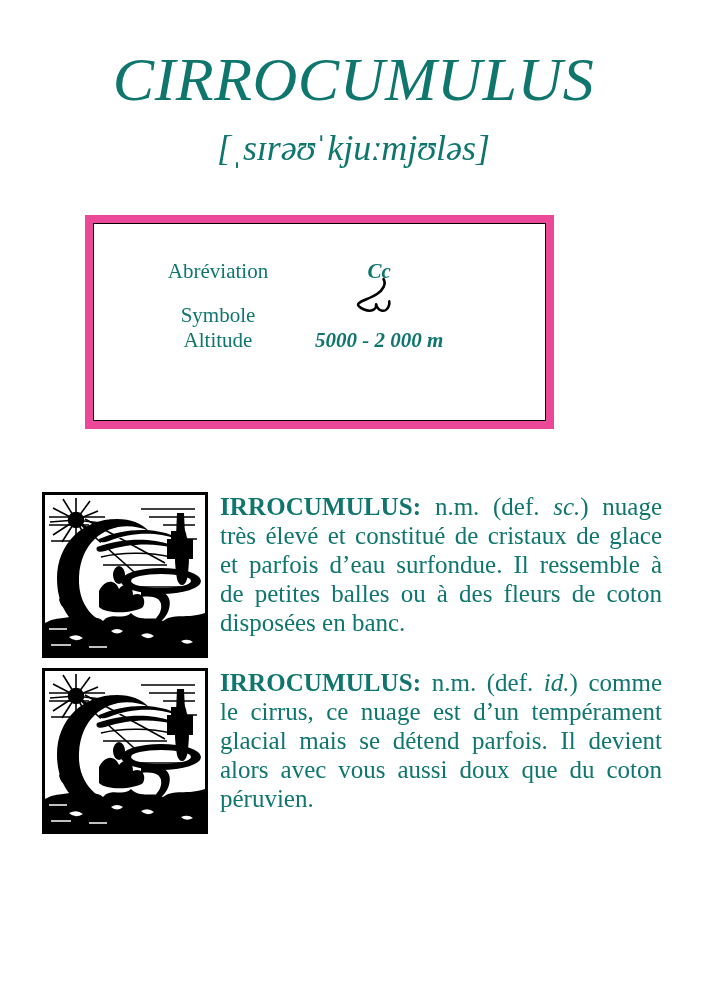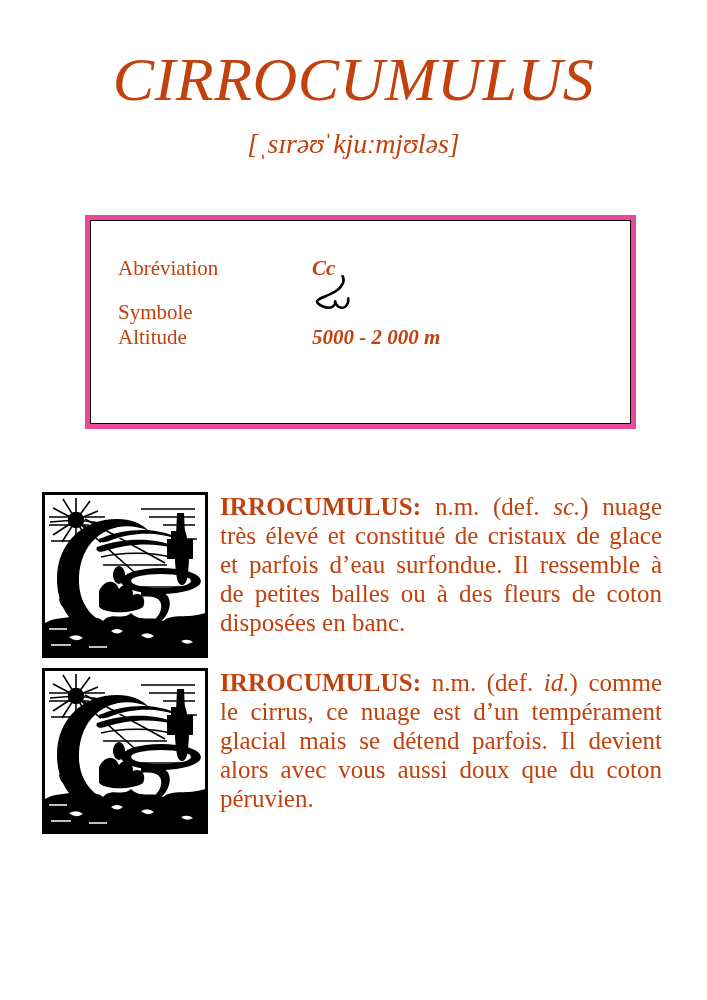--- a/index.html
+++ b/index.html
@@ -7,21 +7,21 @@
     padding: 0;
     background: #ffffff;
   }
   .page {
     position: relative;
     width: 707px;
     height: 1000px;
     background: #ffffff;
     overflow: hidden;
     font-family: "Liberation Serif", "DejaVu Serif", serif;
-    color: #c2410c;
+    color: #0f766e;
   }
 
   
   .title-block {
     position: absolute;
     left: 0;
     top: 48px;
     width: 707px;
     text-align: center;
   }
@@ -31,36 +31,37 @@
     font-weight: 400;
     font-size: 62px;
     line-height: 1;
     letter-spacing: 0.5px;
     white-space: nowrap;
   }
   .cloud-phonetic {
     font-family: "Liberation Serif", "DejaVu Serif", serif;
     font-style: italic;
     font-weight: 400;
-    font-size: 28px;
+    font-size: 36px;
     line-height: 1;
     margin-top: 20px;
     white-space: nowrap;
   }
 
   
   .info-box {
     position: absolute;
     left: 85px;
     top: 215px;
-    width: 551px;
+    width: 469px;
     height: 214px;
     box-sizing: border-box;
-    border: 5px solid #ec4899;
-    background: #ffffff;
+    border: 8px solid #ec4899;
+    background: #ffffff;
+    text-align: center;
   }
   .info-box-inner {
     box-sizing: border-box;
     width: 100%;
     height: 100%;
     border: 1px solid #000000;
     margin: 0;
     padding: 0;
     background: #ffffff;
     position: relative;

